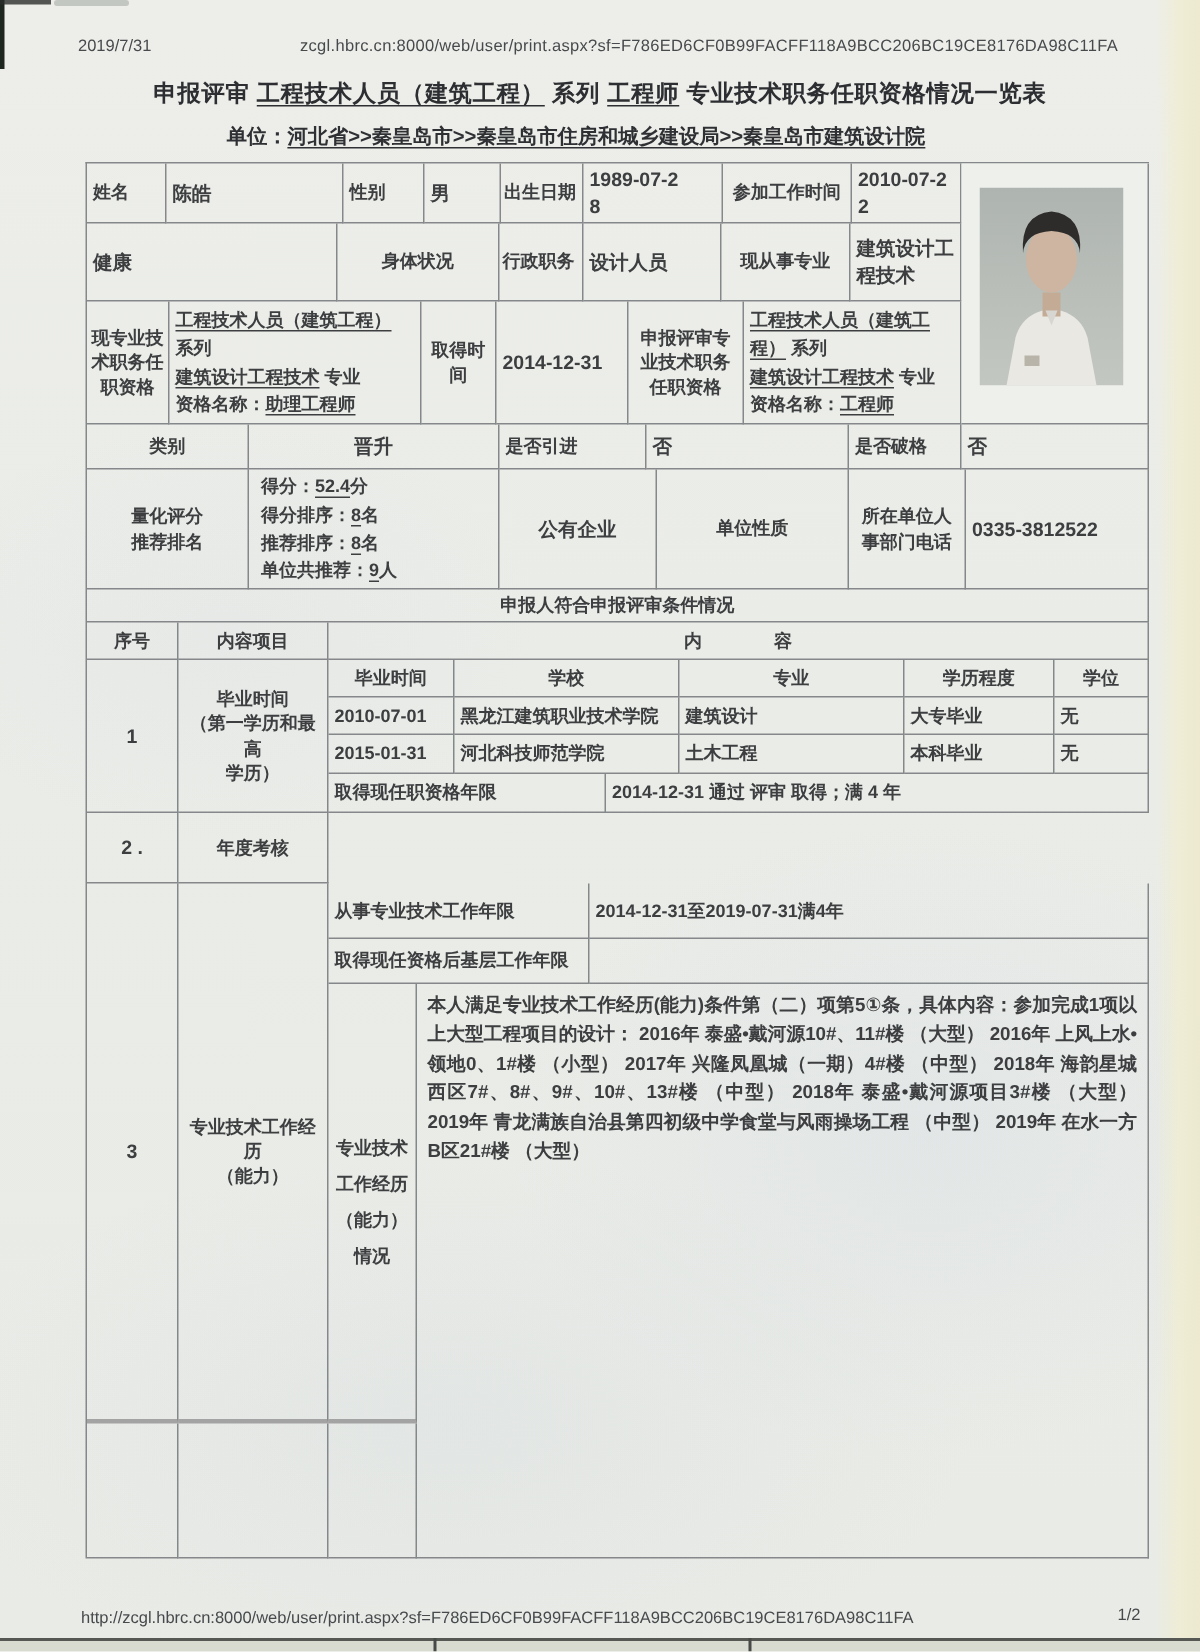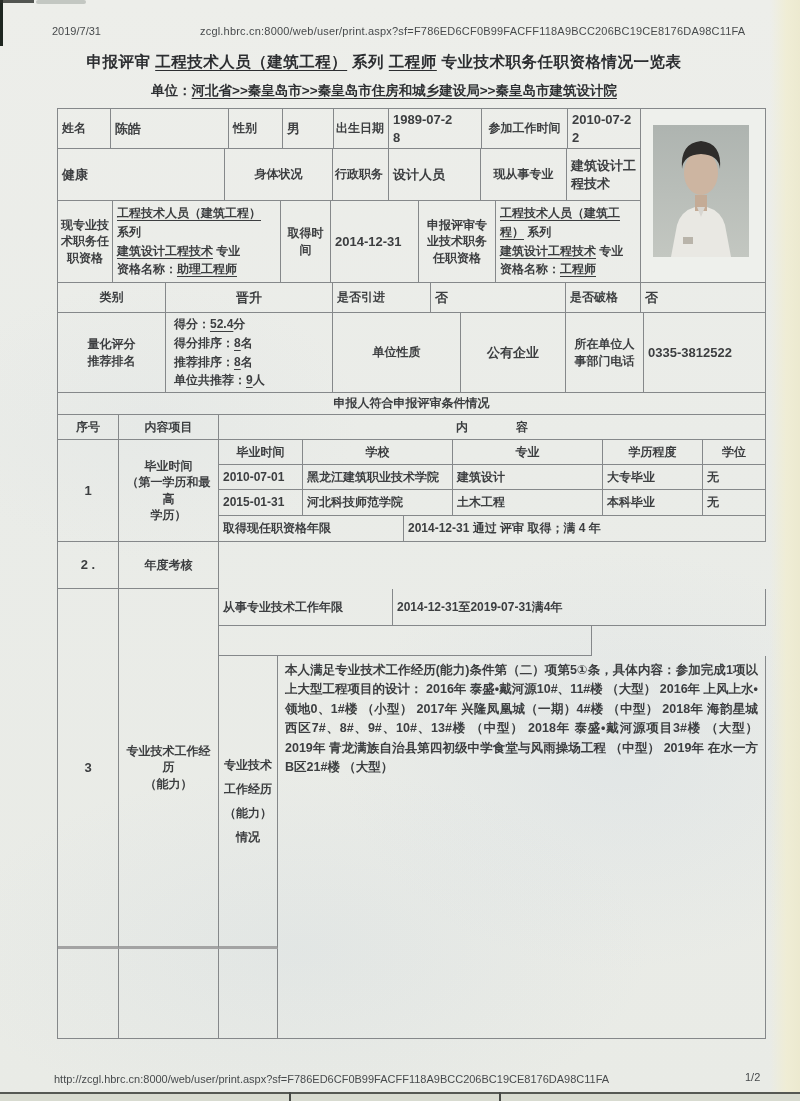--- a/index.html
+++ b/index.html
@@ -25,21 +25,21 @@
   .right-tint { right:0; top:0; width:30px; height:1101px;
     background:linear-gradient(90deg, rgba(240,238,216,0) 0%, rgba(240,237,210,.85) 55%, rgba(236,233,205,.9) 100%); }
   .nextpage-line { left:0; top:1092px; width:800px; height:2px; background:#555853; }
   .nextpage-paper { left:0; top:1094px; width:800px; height:7px; background:#d8dbd0; }
   .nextpage-tick1 { left:289px; top:1092px; width:2px; height:9px; background:#474a46; }
   .nextpage-tick2 { left:499px; top:1092px; width:2px; height:9px; background:#474a46; }
 
   .hdr-date { left:52px; top:25px; font-size:11px; color:#474a4c; }
   .hdr-url  { left:200px; top:25px; font-size:11px; color:#474a4c; letter-spacing:.2px; }
 
-  .title { left:0; top:52px; width:768px; text-align:center; font-size:15.5px; font-weight:bold; color:#2c2e31; letter-spacing:.5px; }
+  .title { left:16px; top:52px; width:768px; text-align:center; font-size:15.5px; font-weight:bold; color:#2c2e31; letter-spacing:.5px; }
   .unit  { left:0; top:82px; width:768px; text-align:center; font-size:13.5px; font-weight:bold; color:#2e3033; }
   .u { text-decoration:underline; text-underline-offset:3px; text-decoration-thickness:1px; }
 
   
   .sheet { left:57px; top:108px; width:709px; border-top:1px solid #85888a; border-left:1px solid #85888a; font-size:12px;font-weight:bold; }
   .trow { display:flex; width:100%; }
   .stack { display:flex; flex-direction:column; }
   .cell { border-right:1px solid #85888a; border-bottom:1px solid #85888a;
           display:flex; align-items:center; overflow:hidden; padding:2px 4px; line-height:1.35; }
   .lab { justify-content:center; text-align:center; }
@@ -153,22 +153,22 @@
     <div class="cell lab pre" style="width:108px">量化评分
 推荐排名</div>
     <div class="cell left lines" style="width:167px;padding-left:8px">
       <div>
           <div><span>得分：</span><span class="u">52.4</span><span>分</span></div>
       <div><span>得分排序：</span><span class="u">8</span><span>名</span></div>
       <div><span>推荐排序：</span><span class="u">8</span><span>名</span></div>
       <div><span>单位共推荐：</span><span class="u">9</span><span>人</span></div>
         </div>
     </div>
+    <div class="cell lab fs13" style="width:105px">公有企业</div>
     <div class="cell lab" style="width:128px">单位性质</div>
-    <div class="cell lab fs13" style="width:105px">公有企业</div>
     <div class="cell lab" style="width:78px;padding:2px 3px">所在单位人事部门电话</div>
     <div class="cell left fs13" style="width:122px">0335-3812522</div>
   </div>
 
   <div class="trow" style="height:22px">
     <div class="cell lab" style="width:708px">申报人符合申报评审条件情况</div>
   </div>
 
   <div class="trow" style="height:25px">
     <div class="cell lab" style="width:61px">序号</div>
@@ -224,20 +224,21 @@
       <div class="cell lab pre faintb" style="height:360px;padding:2px 3px">专业技术工作经历
 （能力）</div>
       <div class="cell" style="flex:1"></div>
     </div>
     <div class="stack" style="width:547px">
       <div class="trow" style="height:37px">
         <div class="cell left" style="width:174px">从事专业技术工作年限</div>
         <div class="cell left" style="width:373px">2014-12-31至2019-07-31满4年</div>
       </div>
       <div class="trow" style="height:30px">
+        <div class="cell left" style="width:174px">取得现任资格后基层工作年限</div>
         <div class="cell left" style="width:373px"></div>
       </div>
       <div class="trow" style="height:383px">
         <div class="stack" style="width:59px">
           <div class="cell lab pre faintb" style="height:293px;padding:2px 2px;line-height:2">专业技术
 工作经历
 （能力）
 情况</div>
           <div class="cell" style="flex:1"></div>
         </div>

